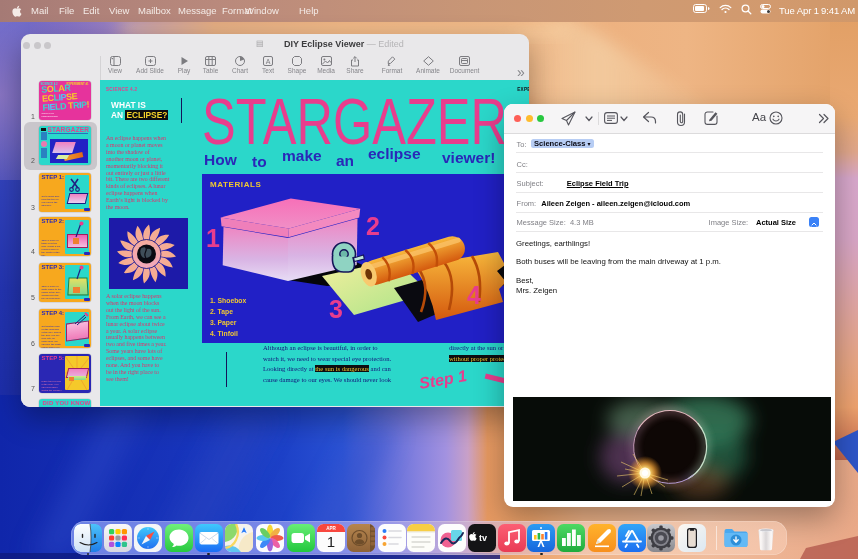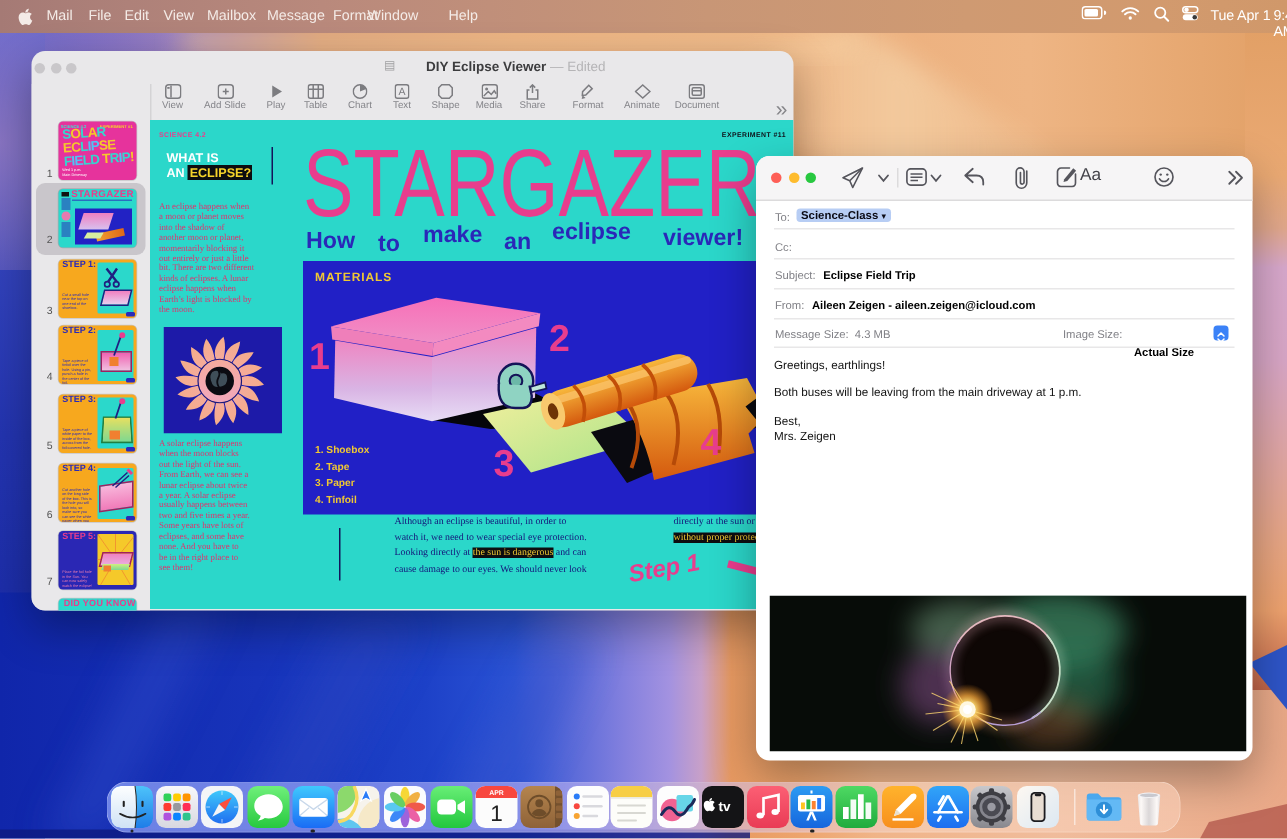--- a/index.html
+++ b/index.html
@@ -5,31 +5,31 @@
 html,body{margin:0;padding:0;}
 body{width:858px;height:559px;position:relative;overflow:hidden;font-family:"Liberation Sans",sans-serif;}
 .abs{position:absolute;}
 
 #wall{position:absolute;left:0;top:0;width:858px;height:559px;}
 
 #menubar{position:absolute;left:0;top:0;width:858px;height:22px;
  background:linear-gradient(90deg,#a57a75 0%,#ae8179 10%,#b9897c 25%,#c08f7a 38%,#c89676 55%,#cf9a72 75%,#d29a6e 90%,#d0986a 100%);
  color:#f4ebe7;font-size:9.5px;}
 #menubar .mi{position:absolute;top:5px;}
-#menubar .white{color:#fff;margin-left:28px;}
+#menubar .white{color:#fff;}
 
 #kwin{position:absolute;left:21px;top:34px;width:508px;height:373px;border-radius:9px;
  background:#e9e8ea;box-shadow:0 12px 30px rgba(0,0,0,0.33);overflow:hidden;}
 .tl{position:absolute;width:7px;height:7px;border-radius:50%;}
 #ktitle{position:absolute;top:0;left:0;width:100%;height:22px;}
 #ktoolbar{position:absolute;top:22px;left:0;width:508px;height:24px;}
 .kt{position:absolute;width:50px;text-align:center;color:#85858a;font-size:6.5px;}
 .kt .ic{display:block;font-size:9px;color:#7c7c80;margin-bottom:0px;height:11px;}
 #kside{position:absolute;left:0;top:22px;width:79px;height:351px;background:#e9e8ea;}
-#kslide{position:absolute;left:79px;top:46px;width:429px;height:326px;background:#2bd7ca;overflow:hidden;}
+#kslide{position:absolute;left:79px;top:46px;width:429px;height:326px;background:#2bd7ca;overflow:hidden;padding-left:36px;}
 .thumb{position:absolute;left:17.5px;width:52px;height:39px;border-radius:3px;overflow:hidden;box-shadow:0 0 0 0.5px rgba(0,0,0,0.15);}
 .tnum{position:absolute;left:6px;width:8px;text-align:right;font-size:7px;color:#555;}
 
 #mwin{position:absolute;left:504px;top:104px;width:331px;height:403px;border-radius:9px;
  background:#fff;box-shadow:0 12px 30px rgba(0,0,0,0.33);overflow:hidden;}
 #mtoolbar{position:absolute;top:0;left:0;width:100%;height:29px;background:#f6f5f6;border-bottom:1px solid #dcdbdc;}
 .mlabel{color:#808086;font-size:7.5px;}
 .mval{color:#000;font-size:7.5px;font-weight:bold;}
 .mdiv{position:absolute;left:12px;width:307px;height:1px;background:#e8e7e8;}
 #mbody{position:absolute;left:12px;top:135px;width:312px;font-size:7.8px;line-height:9.9px;color:#131313;}
@@ -497,46 +497,46 @@
     <svg class="abs" style="left:138px;top:7px;" width="15" height="14" viewBox="0 0 15 14">
         <path d="M6.5 1.5 L1.5 6 L6.5 10.5 M1.5 6 H9 q4.5 0 4.5 4.5 V12" fill="none" stroke="#55555c" stroke-width="1.2" stroke-linecap="round" stroke-linejoin="round"></path>
       </svg>
     <svg class="abs" style="left:171px;top:6px;" width="12" height="17" viewBox="0 0 12 17">
         <path d="M9.5 4 v8 a3.5 3.5 0 0 1 -7 0 V4.5 a2.6 2.6 0 0 1 5.2 0 V11.5 a1.2 1.2 0 0 1 -2.4 0 V5" fill="none" stroke="#55555c" stroke-width="1.1" stroke-linecap="round"></path>
       </svg>
     <svg class="abs" style="left:200px;top:7px;" width="14" height="14" viewBox="0 0 14 14">
         <path d="M13 5 V11 a2.4 2.4 0 0 1 -2.4 2.4 H3.4 A2.4 2.4 0 0 1 1 11 V3.4 A2.4 2.4 0 0 1 3.4 1 H9" fill="none" stroke="#55555c" stroke-width="1.1" stroke-linecap="round"></path>
         <path d="M5.5 8.5 L11.5 1.2 L13.4 2.8 L7.5 9.7 L5 10.3 z" fill="#55555c"></path>
       </svg>
-    <div class="abs" style="left:216px;top:7px;font-size:11.5px;color:#44444a;">Aa</div>
+    <div class="abs" style="left:248px;top:7px;font-size:11.5px;color:#44444a;">Aa</div>
     <svg class="abs" style="left:265px;top:7px;" width="14" height="14" viewBox="0 0 14 14">
         <circle cx="7" cy="7" r="6" fill="none" stroke="#55555c" stroke-width="1.1"></circle>
         <circle cx="4.8" cy="5.4" r="0.8" fill="#55555c"></circle>
         <circle cx="9.2" cy="5.4" r="0.8" fill="#55555c"></circle>
         <path d="M4 8.2 a3.4 3.4 0 0 0 6 0" fill="none" stroke="#55555c" stroke-width="1.1" stroke-linecap="round"></path>
       </svg>
     <svg class="abs" style="left:314px;top:9px;" width="12" height="11" viewBox="0 0 12 11">
         <g fill="none" stroke="#55555c" stroke-width="1.2" stroke-linecap="round" stroke-linejoin="round">
           <path d="M1.5 1.5 L5.5 5.5 L1.5 9.5"></path>
           <path d="M6 1.5 L10 5.5 L6 9.5"></path>
         </g>
       </svg>
 
     <div class="abs mlabel" style="left:12.6px;top:36px;">To:</div>
     <div class="abs" style="left:27px;top:34.5px;height:9.6px;padding:0 3px;background:#b7cdf4;border-radius:2.5px;font-size:7.6px;line-height:9.6px;font-weight:bold;color:#0a0a14;">Science-Class <span style="font-weight:normal;font-size:6px;">▾</span></div>
     <div class="mdiv" style="top:48.2px;"></div>
     <div class="abs mlabel" style="left:12.6px;top:55.5px;">Cc:</div>
     <div class="mdiv" style="top:68.3px;"></div>
-    <div class="abs mlabel" style="left:12.6px;top:75px;">Subject: <span class="mval" style="margin-left:3px;">Eclipse Field Trip</span></div>
+    <div class="abs mlabel" style="left:12.6px;top:75px;">Subject: <span class="mval" style="margin-left:21px;text-decoration:underline;">Eclipse Field Trip</span></div>
     <div class="mdiv" style="top:88px;"></div>
     <div class="abs mlabel" style="left:12.6px;top:94.5px;">From: <span class="mval" style="margin-left:3px;">Aileen Zeigen - aileen.zeigen@icloud.com</span></div>
     <div class="mdiv" style="top:107.8px;"></div>
     <div class="abs mlabel" style="left:12.6px;top:114px;">Message Size: <span style="margin-left:2px;">4.3 MB</span></div>
     <div class="abs mlabel" style="left:204.6px;top:114px;">Image Size:</div>
-    <div class="abs mval" style="left:252px;top:126px;">Actual Size</div>
+    <div class="abs mval" style="left:252px;top:114px;">Actual Size</div>
     <div class="abs" style="left:305px;top:112.5px;width:10px;height:10px;background:#3b82f7;border-radius:2.5px;">
       <svg width="10" height="10" viewBox="0 0 10 10">
           <path d="M3 4 L5 2 L7 4 M3 6 L5 8 L7 6" fill="none" stroke="#fff" stroke-width="1" stroke-linecap="round" stroke-linejoin="round"></path>
         </svg>
     </div>
     <div class="mdiv" style="top:127.2px;"></div>
   </div>
   <div id="mbody">
     <p>Greetings, earthlings!</p>
     <p>Both buses will be leaving from the main driveway at 1 p.m.</p>

